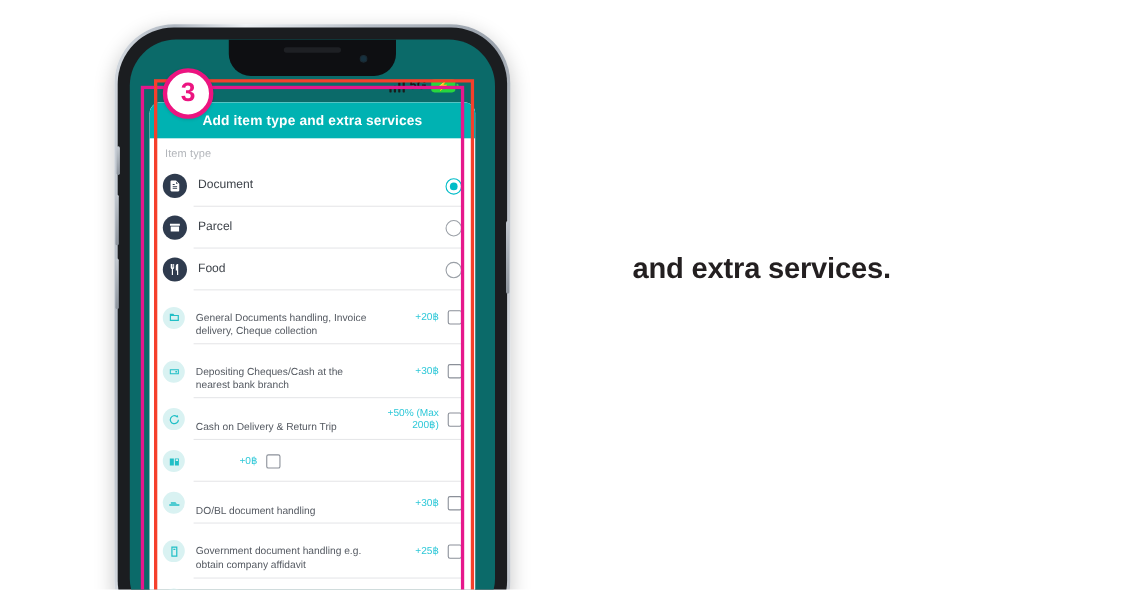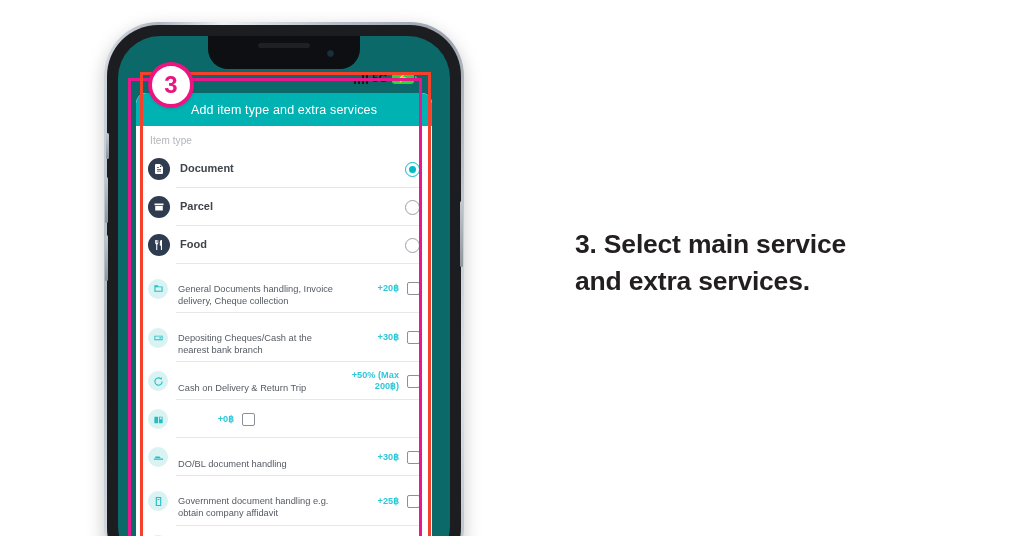--- a/index.html
+++ b/index.html
@@ -82,21 +82,21 @@
   
   .sheet {
     position: absolute; left: 18px; right: 18px; top: 57px; bottom: -2px;
     background:#ffffff; border-radius: 10px 10px 0 0; overflow: hidden; z-index: 5;
     display:flex; flex-direction:column;
   }
   .sheet-header {
     height: 33px; background: #00b2b2; display:flex; align-items:center; justify-content:center;
     border-radius: 10px 10px 0 0; flex: none;
   }
-  .sheet-title { color:#fff; font-size: 12.5px; font-weight: 400; letter-spacing:.15px; }
+  .sheet-title { color:#fff; font-size: 12.5px; font-weight: 700; letter-spacing:.15px; }
 
   .sheet-body { flex:1; overflow:hidden; background:#fff; }
 
   .section-label {
     color:#b2b5ba; font-size: 10px; padding: 9px 14px 4px 14px; letter-spacing:.1px;
   }
 
   
   .row {
     display:flex; align-items:center; padding: 0 12px 0 12px; min-height: 38px;
@@ -108,24 +108,24 @@
   .ic {
     width: 22px; height: 22px; border-radius:50%; flex:none;
     display:flex; align-items:center; justify-content:center; margin-right: 10px;
   }
   .ic.dark { background:#2f3b4e; }
   .ic.mint { background:#d9f2f2; width: 20px; height: 20px; }
   .ic svg { display:block; }
 
   .row-label { flex:1; font-size: 10.5px; color:#4a4f57; line-height: 1.25; padding: 6px 6px 6px 0; }
   .opt-row .row-label { font-size: 9.3px; color:#555a62;margin-top:14px; }
-  .type-row .row-label { font-size: 11px; color:#3f444b;font-weight:bold; }
+  .type-row .row-label { font-size: 11px; color:#3f444b; }
 
   .price {
-    font-size: 9.2px; color:#2ec8d8; font-weight:700; text-align:right;
+    font-size: 9.2px; color:#2ec8d8; font-weight:400; text-align:right;
     width: 56px; flex:none; margin-right: 8px; line-height:1.2;
   }
 
   .radio {
     width: 15px; height: 15px; border-radius:50%; border: 1.8px solid #9ba0a7;
     flex:none; display:flex; align-items:center; justify-content:center; background:#fff;
   }
   .radio.on { border-color:#00bcc8; }
   .radio.on:after{ content:""; width:7px; height:7px; border-radius:50%; background:#00bcc8; }
 
@@ -320,17 +320,16 @@
         </div>
       </div>
     </div>
   </div>
 
   <div class="rect rect-pink"></div>
   <div class="rect rect-red"></div>
   <div class="badge">3</div>
 
   <div class="caption">
-    <div>3. Select main service</div>
     <div>and extra services.</div>
   </div>
 
 </div>
 
 </body></html>

